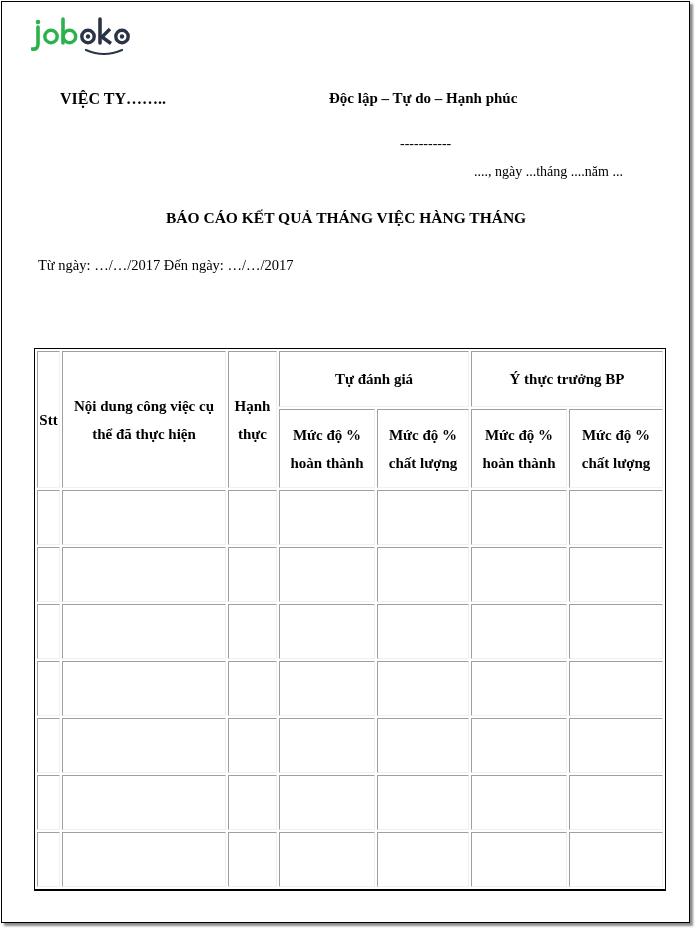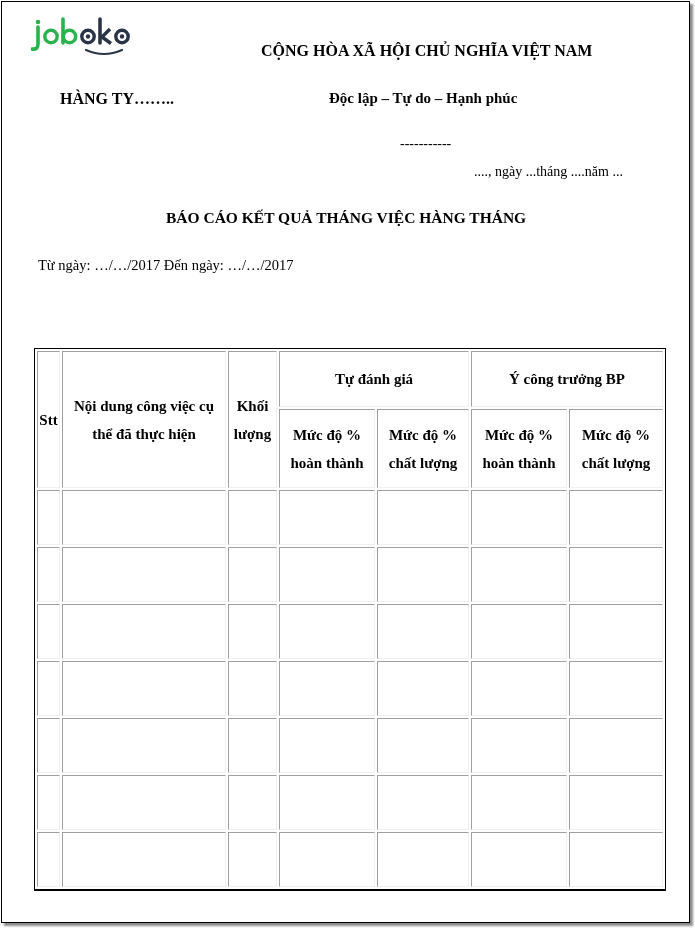--- a/index.html
+++ b/index.html
@@ -64,22 +64,21 @@
       <path d="M69 5 V29" stroke="#2b3446" stroke-width="3.6" fill="none" stroke-linecap="round"></path>
       <path d="M79 15 L71 23 L80 29.5" stroke="#2b3446" stroke-width="3.4" fill="none" stroke-linejoin="round"></path>
 
       <circle cx="91" cy="22.5" r="6.2" stroke="#2b3446" stroke-width="3.4" fill="none"></circle>
       <circle cx="91" cy="22.5" r="2.2" fill="#2b3446"></circle>
 
       <path d="M55 36 Q73 44 91 36" stroke="#2b3446" stroke-width="2.2" fill="none" stroke-linecap="round"></path>
     </svg>
   </div>
 
-  <div class="abs national-title">CỘNG HÒA XÃ HỘI CHỦ NGHĨA VIỆT NAM</div>
-  <div class="abs company">HÀNG TY……..</div>
+  <div class="abs company">VIỆC TY……..</div>
   <div class="abs motto">Độc lập – Tự do – Hạnh phúc</div>
   <div class="abs divider">-----------</div>
   <div class="abs date-line">...., ngày ...tháng ....năm ...</div>
 
   <div class="abs report-title">BÁO CÁO KẾT QUẢ THÁNG VIỆC HÀNG THÁNG</div>
   <div class="abs period">Từ ngày: …/…/2017 Đến ngày: …/…/2017</div>
 
   <table class="report">
     <colgroup>
       <col style="width:23px">
@@ -91,25 +90,25 @@
         <col style="width:94px">
     </colgroup>
     <tbody>
         <tr class="h1">
       <th rowspan="2">Stt</th>
       <th rowspan="2">
         <div>Nội dung công việc cụ</div>
         <div>thể đã thực hiện</div>
       </th>
       <th rowspan="2">
-        <div>Khối</div>
-        <div>lượng</div>
+        <div>Hạnh</div>
+        <div>thực</div>
       </th>
       <th colspan="2">Tự đánh giá</th>
-      <th colspan="2">Ý công trưởng BP</th>
+      <th colspan="2">Ý thực trưởng BP</th>
     </tr>
     <tr class="h2">
       <th>
         <div>Mức độ %</div>
         <div>hoàn thành</div>
       </th>
       <th>
         <div>Mức độ %</div>
         <div>chất lượng</div>
       </th>

